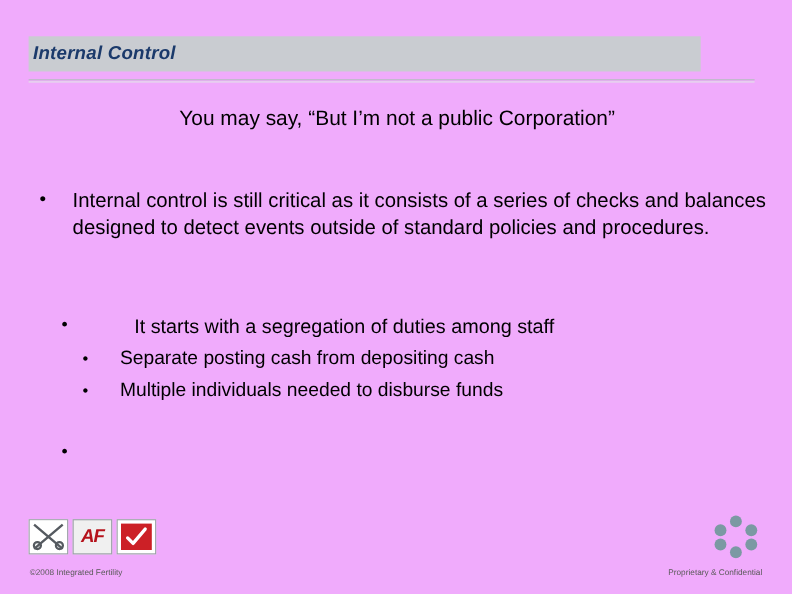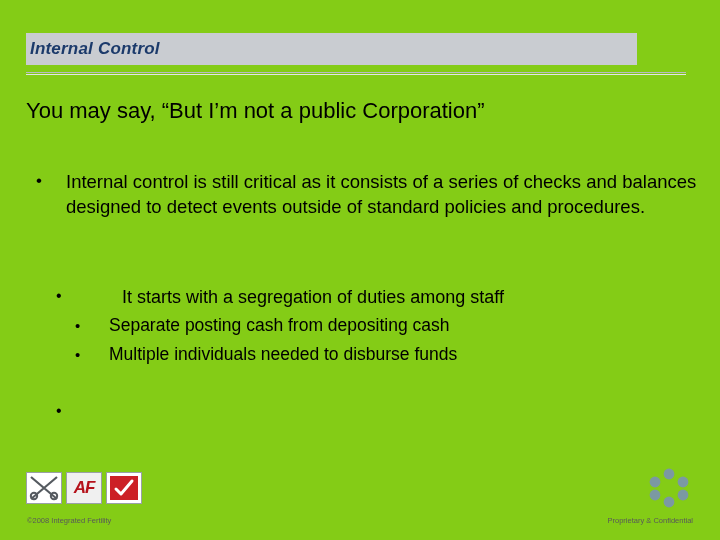--- a/index.html
+++ b/index.html
@@ -12,21 +12,21 @@
     height: 540px;
     font-family: "Liberation Sans", sans-serif;
     color: #000000;
     position: relative;
     overflow: hidden;
   }
 
   .slide {
     position: absolute;
     inset: 0;
-    background: #84cc16;
+    background: #f0abfc;
   }
 
   
   .header-band {
     position: absolute;
     left: 26px;
     top: 33px;
     width: 611px;
     height: 32px;
     background: #c9ccd1;
@@ -58,24 +58,25 @@
     height: 1px;
     background: #e2e4e7;
   }
 
   
   .main-heading {
     position: absolute;
     left: 26px;
     top: 98px;
     width: 670px;
-    font-size: 22px;
+    font-size: 19px;
     color: #000000;
     line-height: 1.15;
     white-space: nowrap;
+    text-align: center;
   }
 
   
   .bullet-l1 {
     position: absolute;
     left: 26px;
     width: 650px;
     font-size: 18.5px;
     line-height: 1.35;
   }

